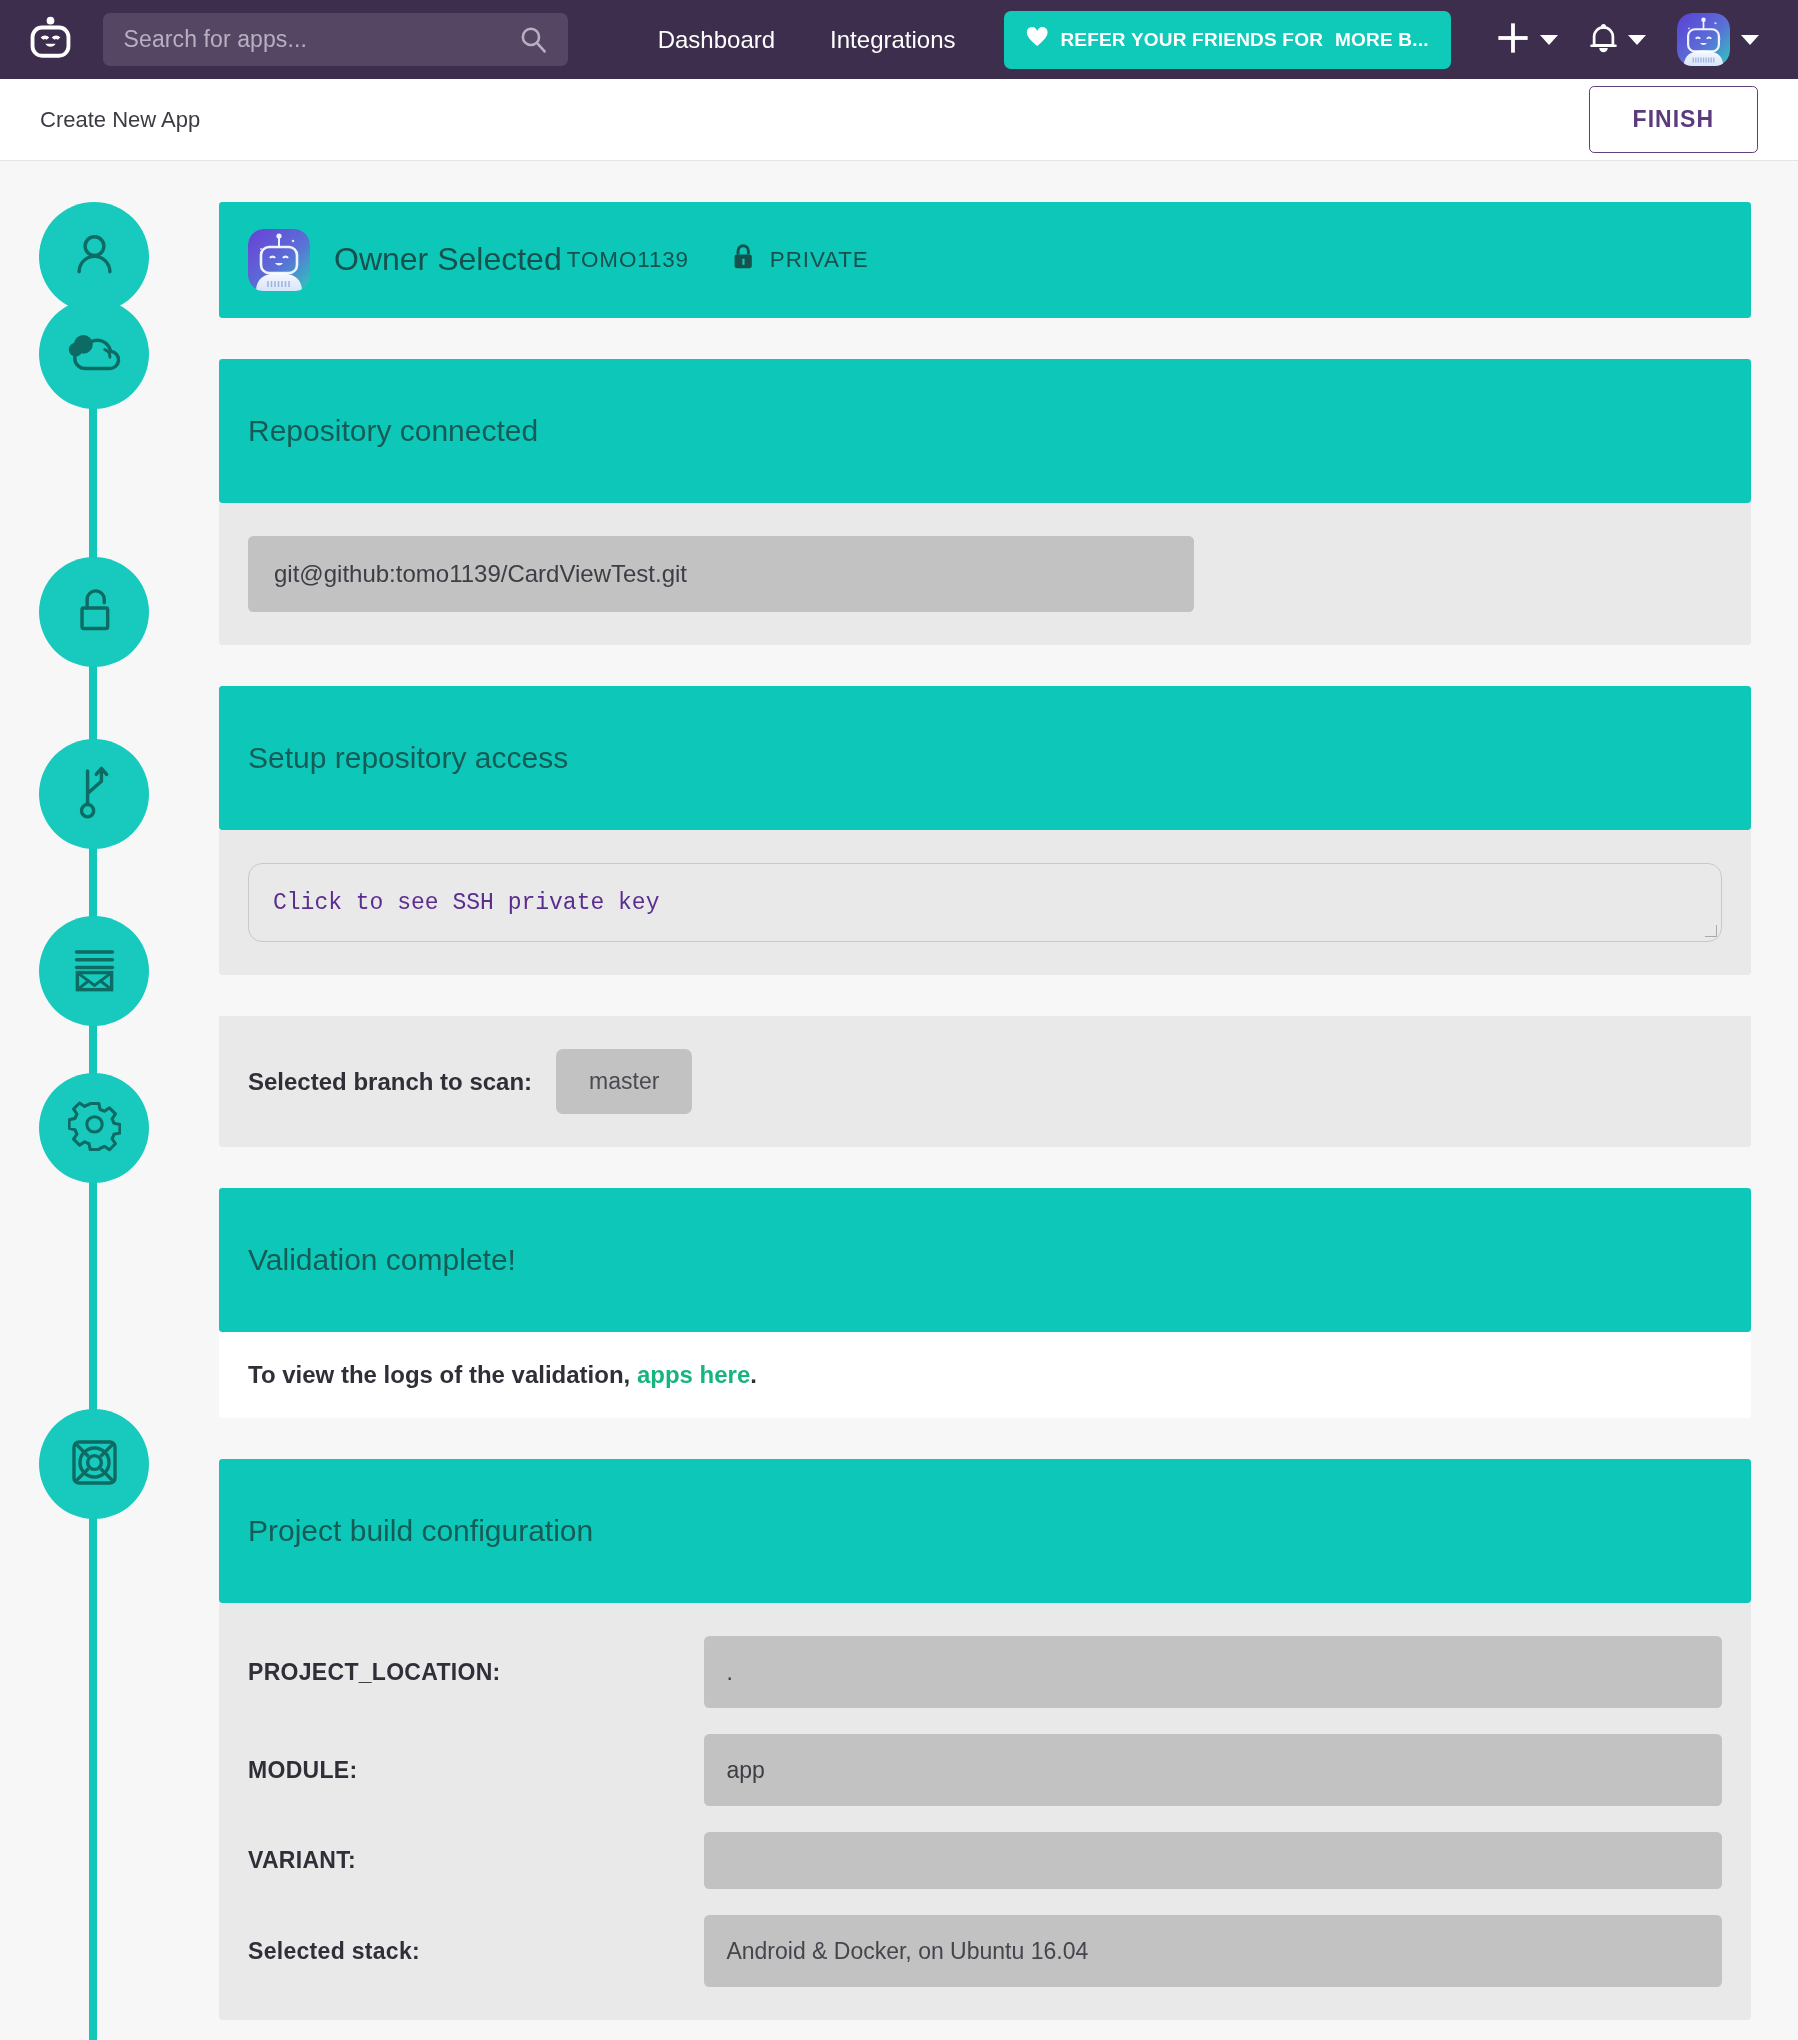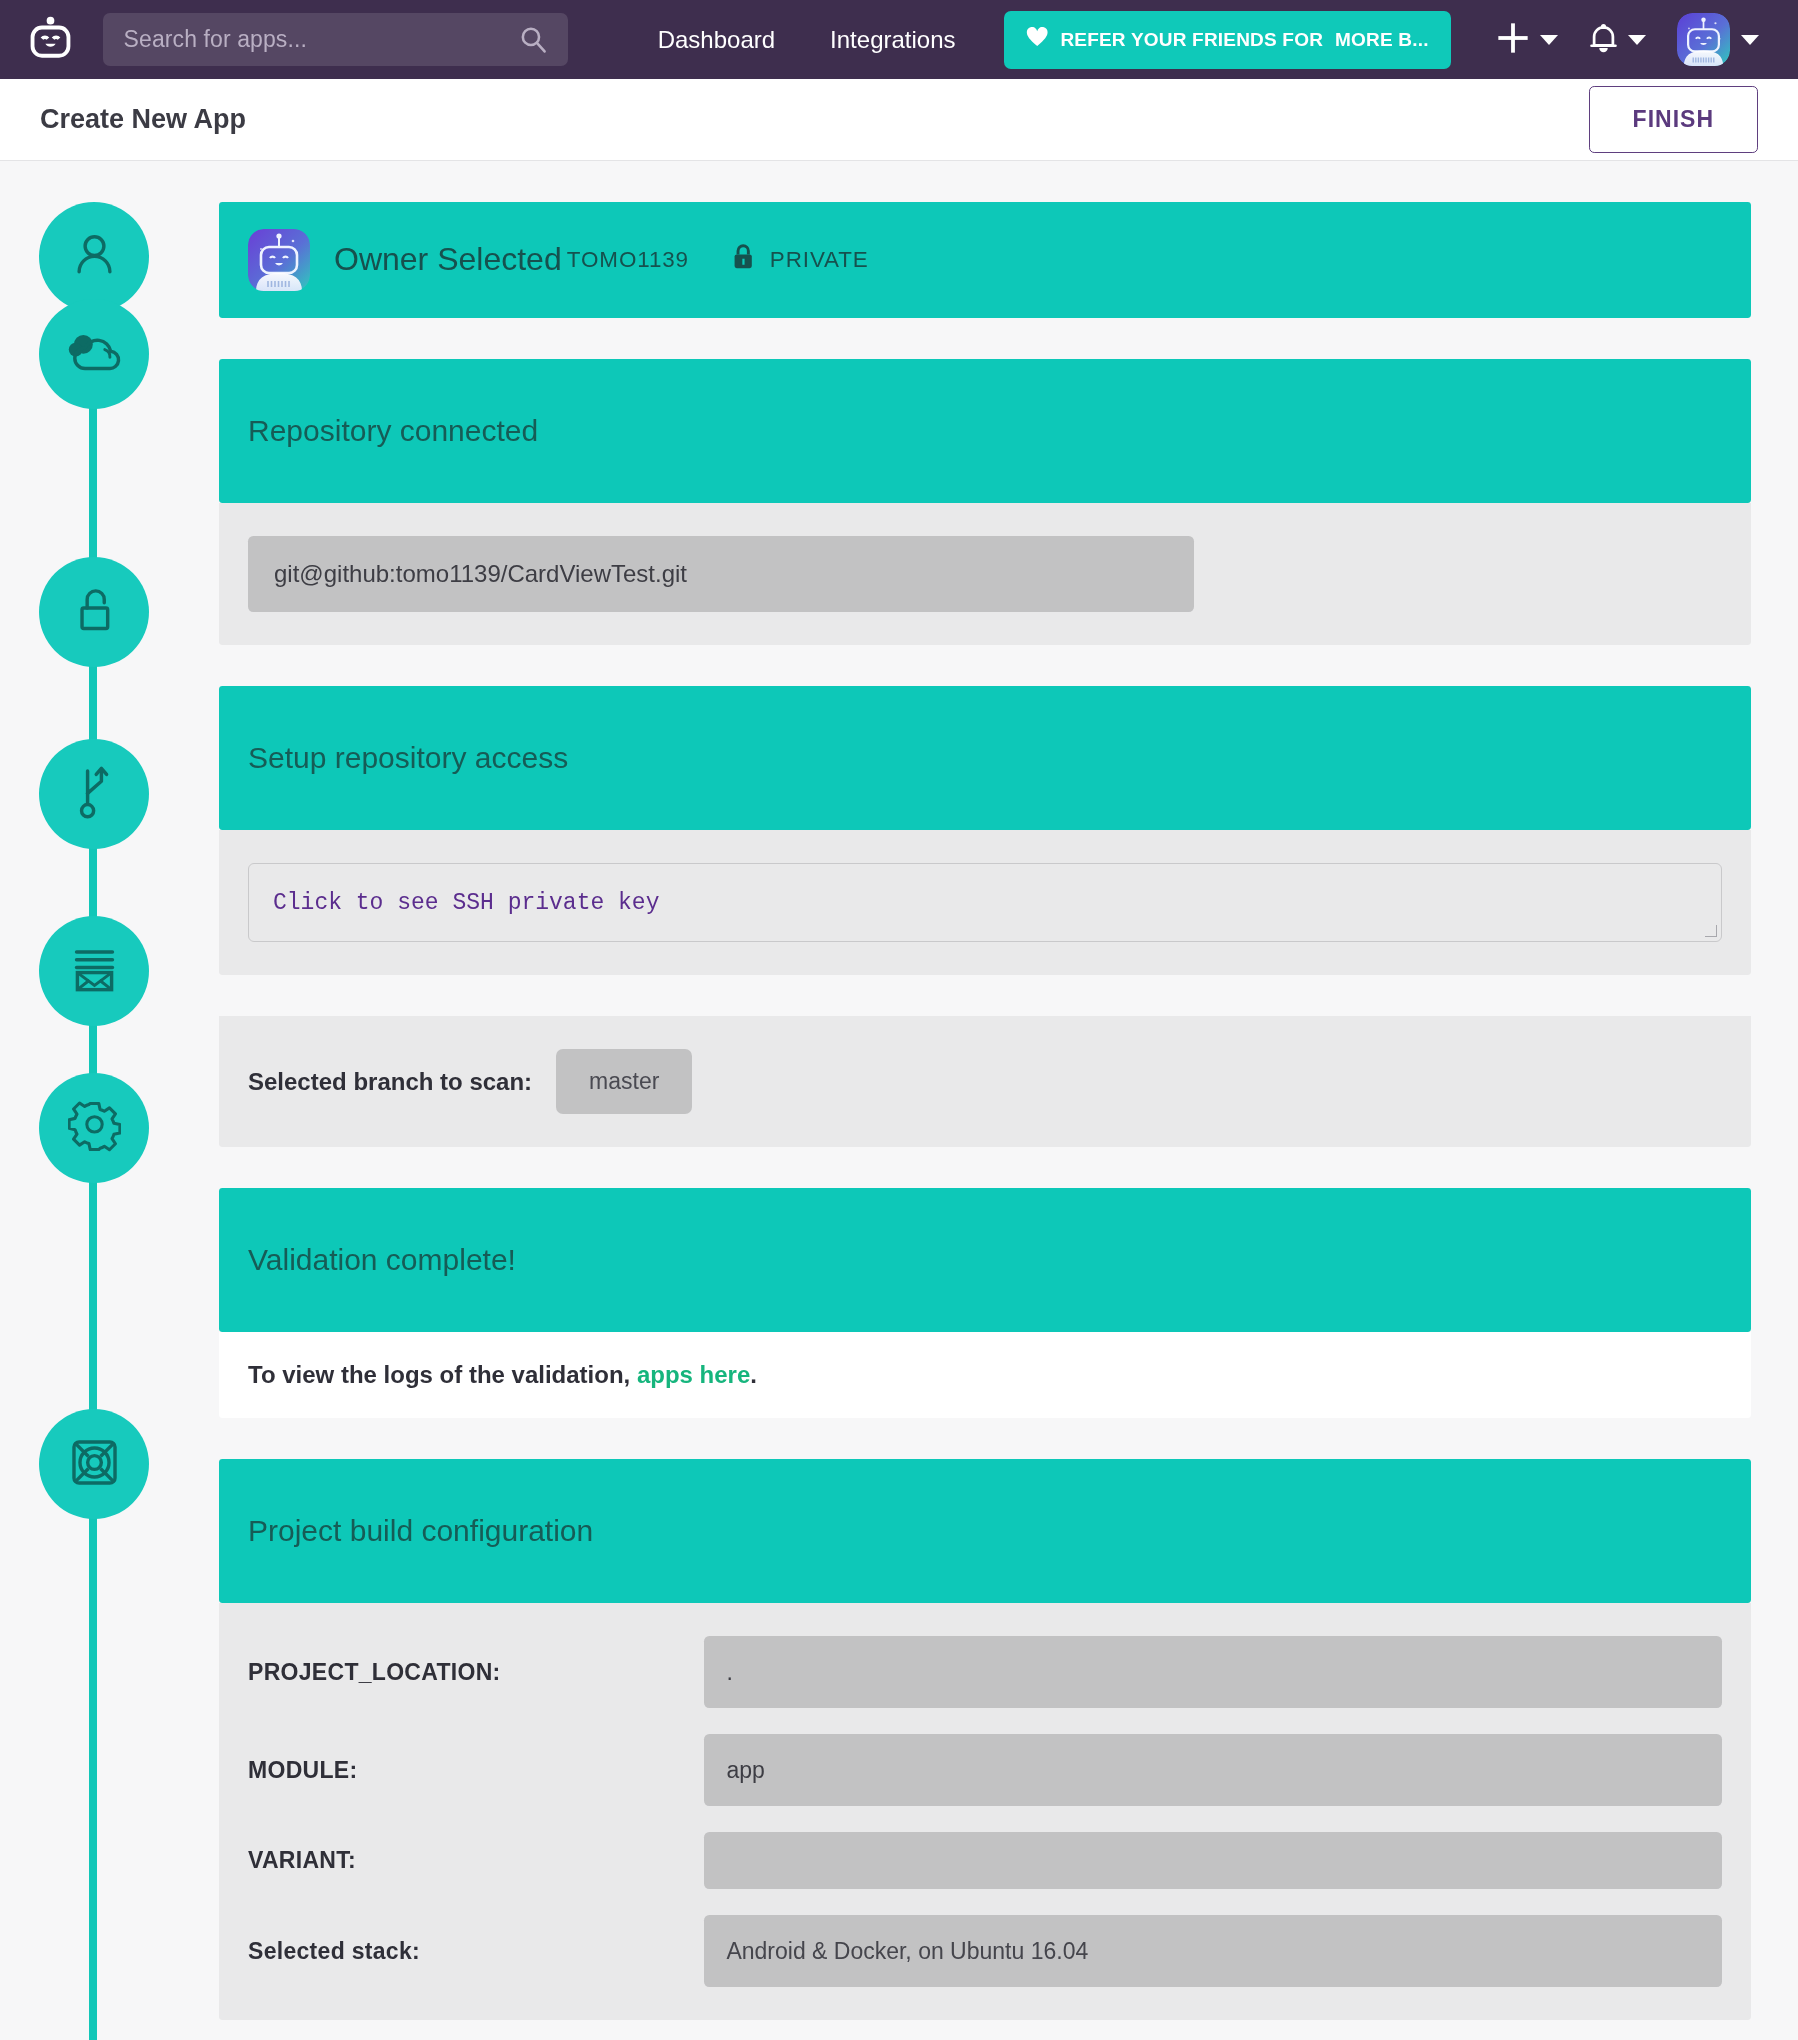--- a/index.html
+++ b/index.html
@@ -108,23 +108,23 @@
   .subheader {
     height: 82px;
     background: #ffffff;
     border-bottom: 0.9px solid #e4e4e6;
     display: flex;
     align-items: center;
     padding: 0 40px;
     justify-content: space-between;
   }
   .subheader-title {
-    font-size: 27px;
+    font-size: 22px;
     color: #3b3b44;
-    font-weight: bold;
+    font-weight: normal;
   }
   .finish-btn {
     border: 1.7px solid #5f3f7f;
     color: #5b3a7e;
     background: #ffffff;
     font-size: 23px;
     font-weight: bold;
     letter-spacing: 1px;
     padding: 19px 43px;
     border-radius: 5.2px;
@@ -214,21 +214,21 @@
     align-items: center;
     padding: 0 26px;
     color: #3d3d44;
     font-size: 24px;
     width: 946px;
     max-width: 100%;
   }
   .ssh-box {
     background: #e9e9ea;
     border: 0.9px solid #c9c9cb;
-    border-radius: 6px;
+    border-radius: 14px;
     height: 79px;
     display: flex;
     align-items: center;
     padding: 0 24px;
     color: #5b2d8e;
     font-family: "Liberation Mono", monospace;
     font-size: 23px;
     position: relative;
     cursor: pointer;
   }

